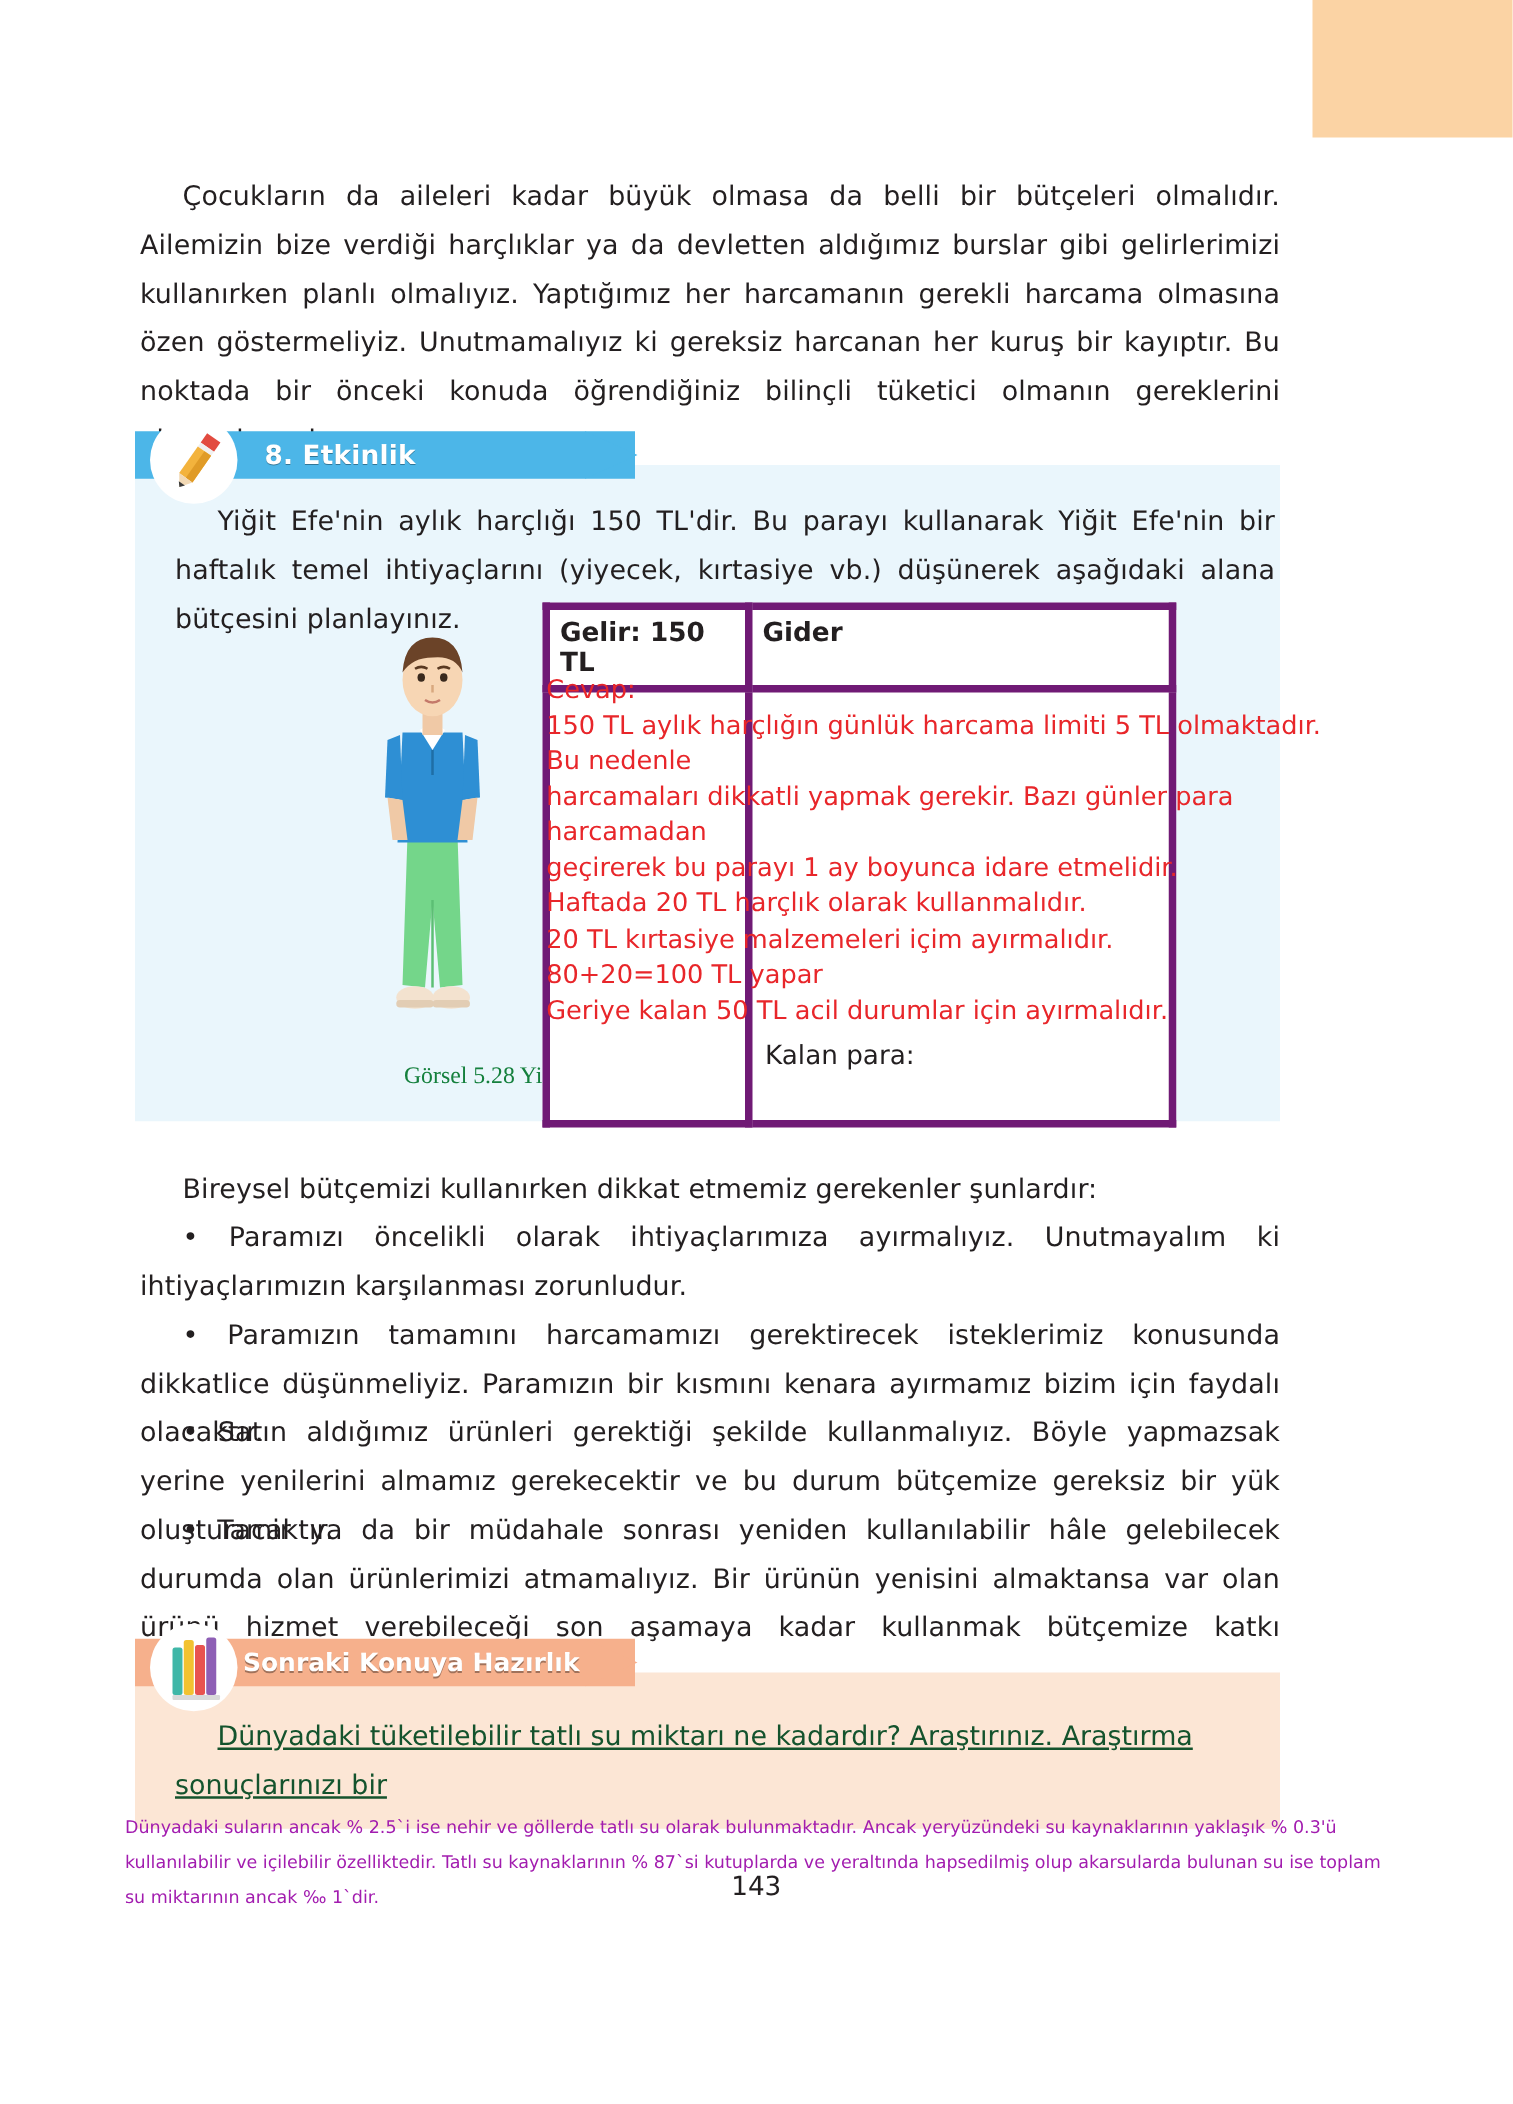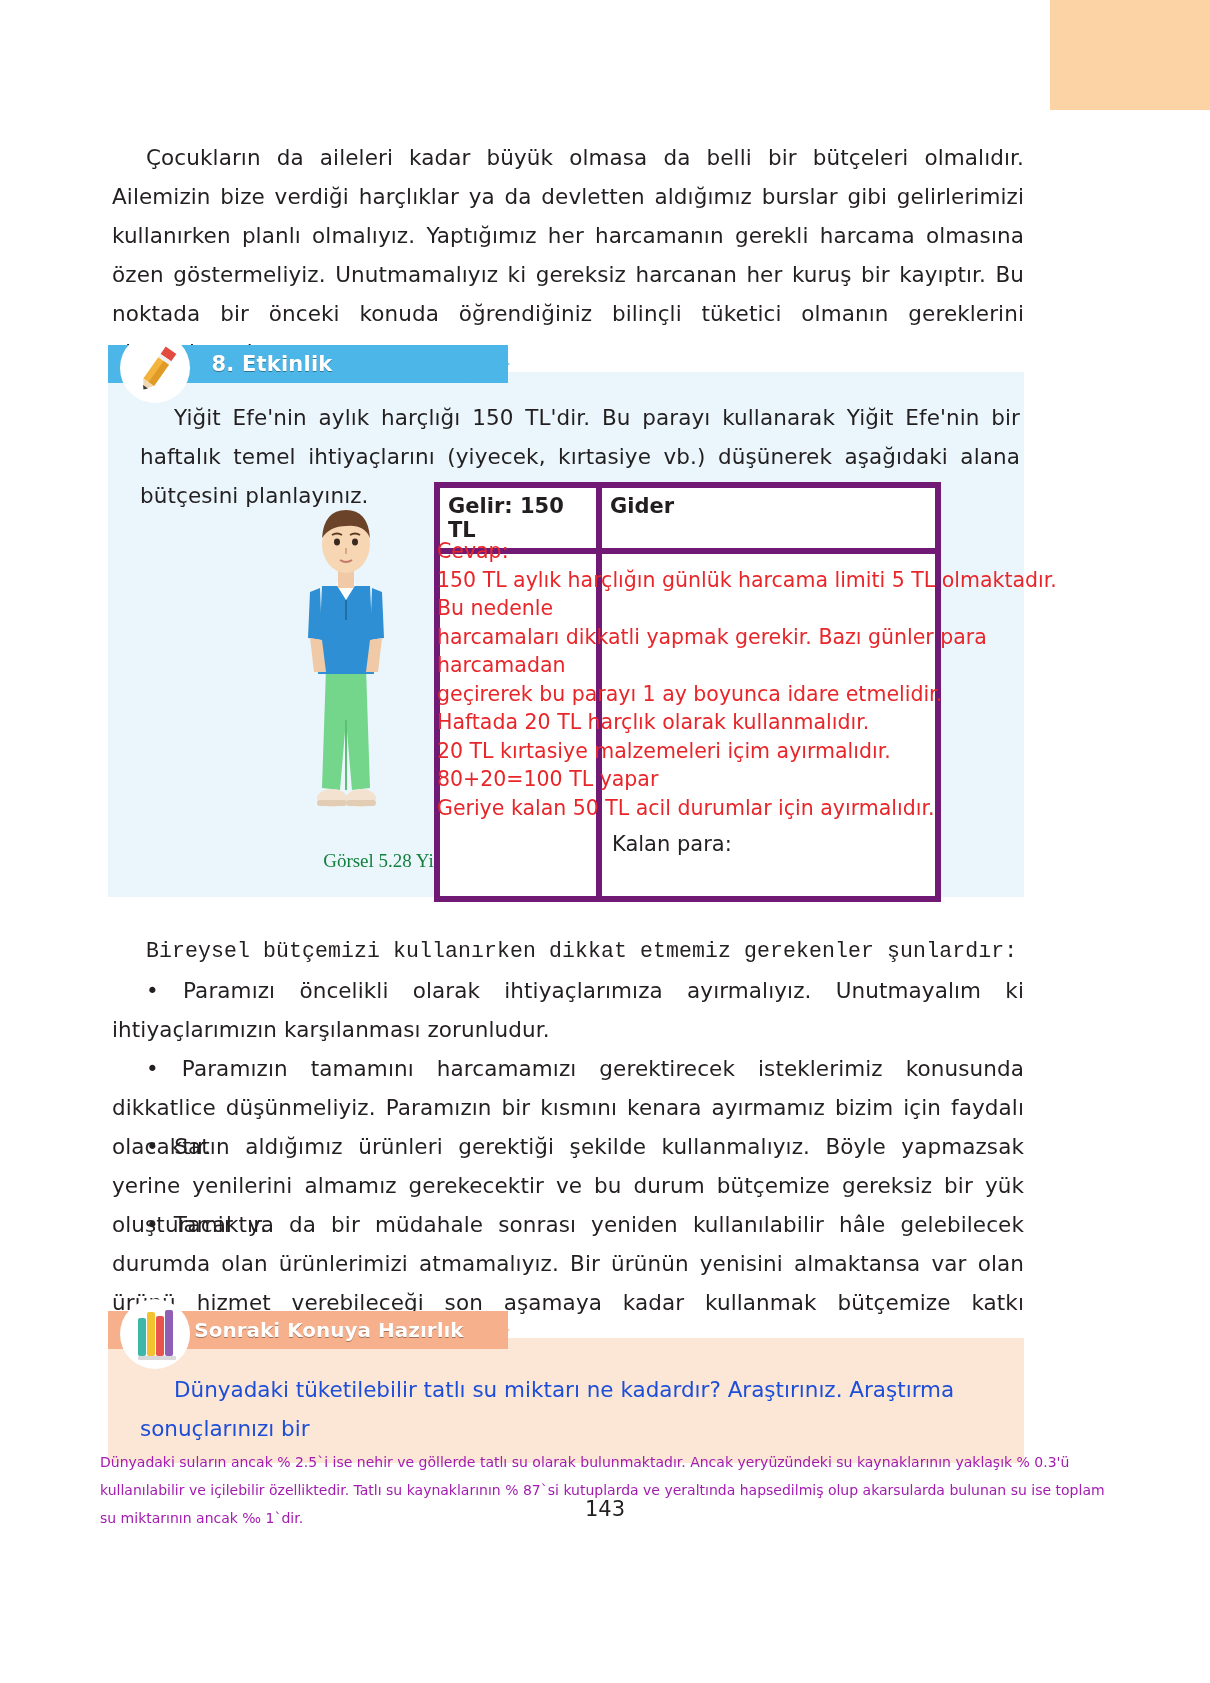--- a/index.html
+++ b/index.html
@@ -108,21 +108,21 @@
   .prep-title{
     position:absolute;left:150px;top:1311px;width:358px;height:38px;
     display:flex;align-items:center;justify-content:center;
     color:#ffffff;font-weight:bold;font-size:20px;
     text-shadow:0 1px 0 rgba(0,0,0,.35);
   }
   .books-icon{position:absolute;left:134px;top:1306px;width:48px;height:54px;}
 
   .prep-text{
     position:absolute;left:140px;top:1370px;width:890px;
-    font-size:21.5px;line-height:39px;color:#1d4ed8;
+    font-size:21.5px;line-height:39px;color:#14532d;text-decoration:underline;
   }
   .prep-text .l2{display:block;}
 
   
   .bottom-note{
     position:absolute;left:100px;top:1448px;width:1010px;
     color:#a21caf;font-size:14px;line-height:28px;
   }
   .page-number{
     position:absolute;left:0;top:1497px;width:1210px;text-align:center;
@@ -212,21 +212,21 @@
 
 <div class="answer">Cevap:
 150 TL aylık harçlığın günlük harcama limiti 5 TL olmaktadır. Bu nedenle
 harcamaları dikkatli yapmak gerekir. Bazı günler para harcamadan
 geçirerek bu parayı 1 ay boyunca idare etmelidir.
 Haftada 20 TL harçlık olarak kullanmalıdır.
  20 TL kırtasiye malzemeleri içim ayırmalıdır.
 80+20=100 TL yapar
 Geriye kalan 50 TL acil durumlar için ayırmalıdır.</div>
 
-<div class="para indent" style="left:112px;top:932px;width:912px;font-family:Liberation Mono, monospace;">Bireysel bütçemizi kullanırken dikkat etmemiz gerekenler şunlardır:</div>
+<div class="para indent" style="left:112px;top:932px;width:912px;">Bireysel bütçemizi kullanırken dikkat etmemiz gerekenler şunlardır:</div>
 
 <div class="para indent" style="left:112px;top:971px;width:912px;text-align:justify;">• Paramızı öncelikli olarak ihtiyaçlarımıza ayırmalıyız. Unutmayalım ki ihtiyaçlarımızın karşılanması zorunludur.</div>
 
 <div class="para indent" style="left:112px;top:1049px;width:912px;text-align:justify;">• Paramızın tamamını harcamamızı gerektirecek isteklerimiz konusunda dikkatlice düşünmeliyiz. Paramızın bir kısmını kenara ayırmamız bizim için faydalı olacaktır.</div>
 
 <div class="para indent" style="left:112px;top:1127px;width:912px;text-align:justify;">• Satın aldığımız ürünleri gerektiği şekilde kullanmalıyız. Böyle yapmazsak yerine yenilerini almamız gerekecektir ve bu durum bütçemize gereksiz bir yük oluşturacaktır.</div>
 
 <div class="para indent" style="left:112px;top:1205px;width:912px;text-align:justify;">• Tamir ya da bir müdahale sonrası yeniden kullanılabilir hâle gelebilecek durumda olan ürünlerimizi atmamalıyız. Bir ürünün yenisini almaktansa var olan ürünü hizmet verebileceği son aşamaya kadar kullanmak bütçemize katkı sunacaktır.</div>
 
 <div class="prep-box"></div>

